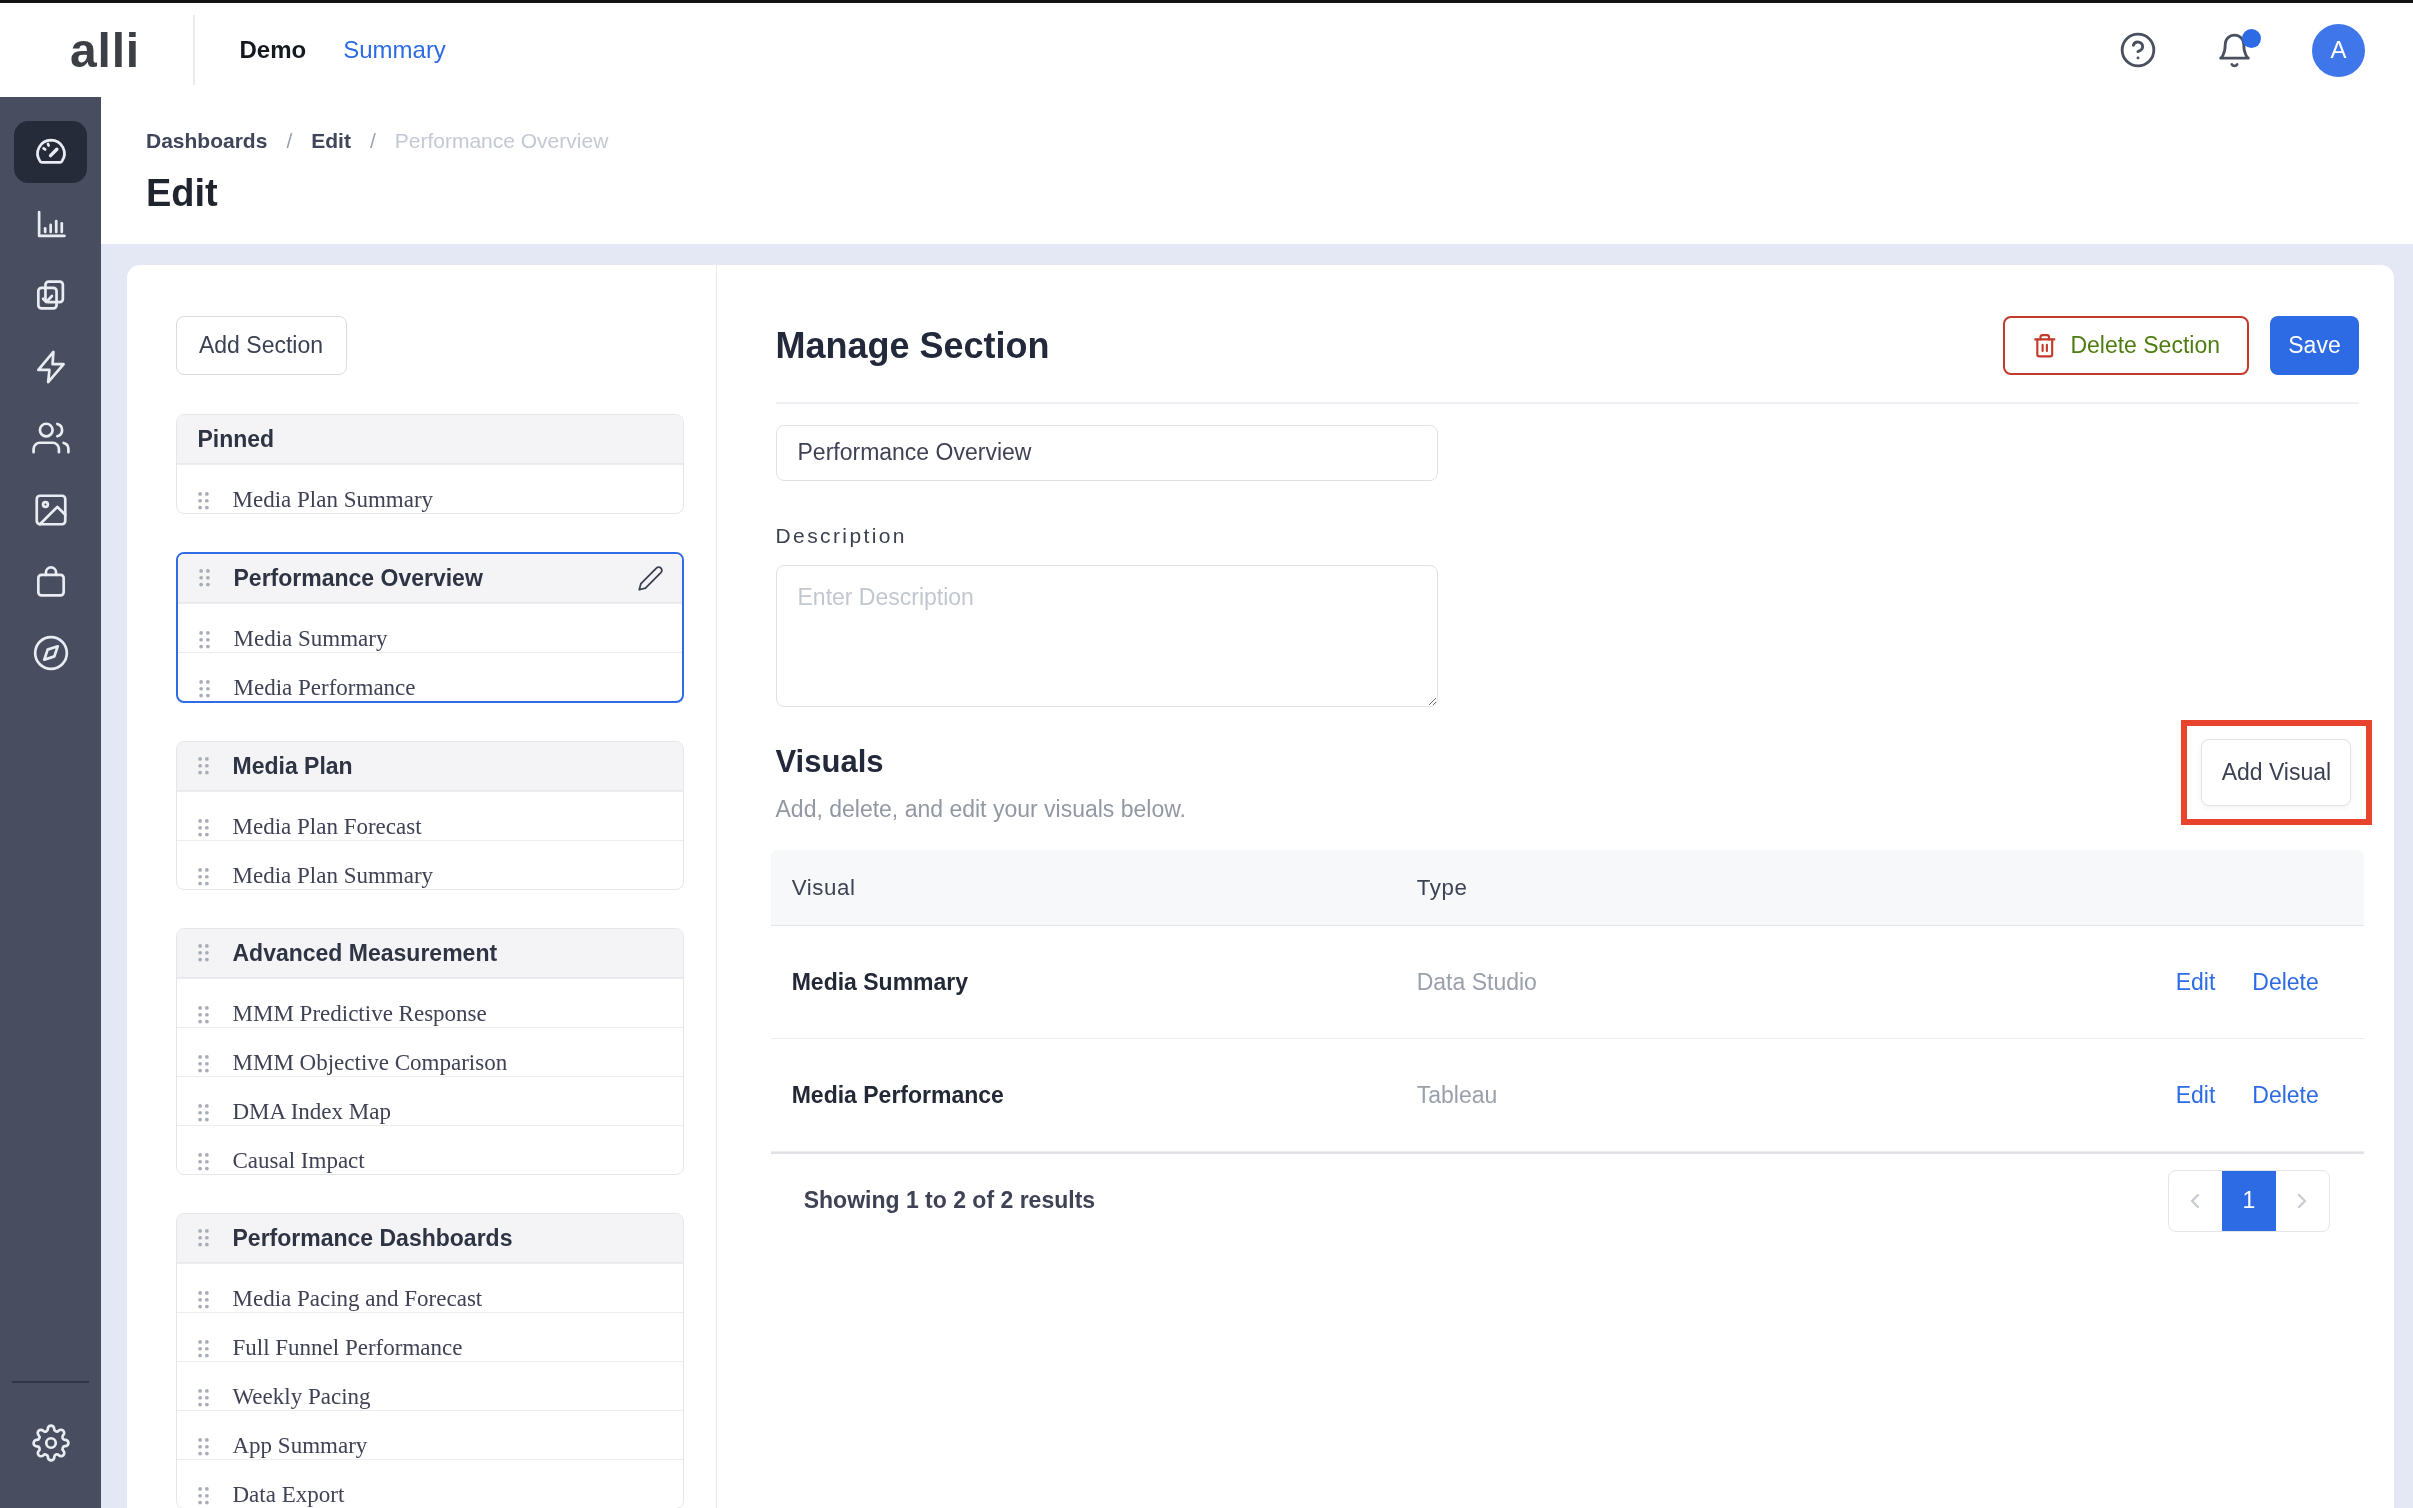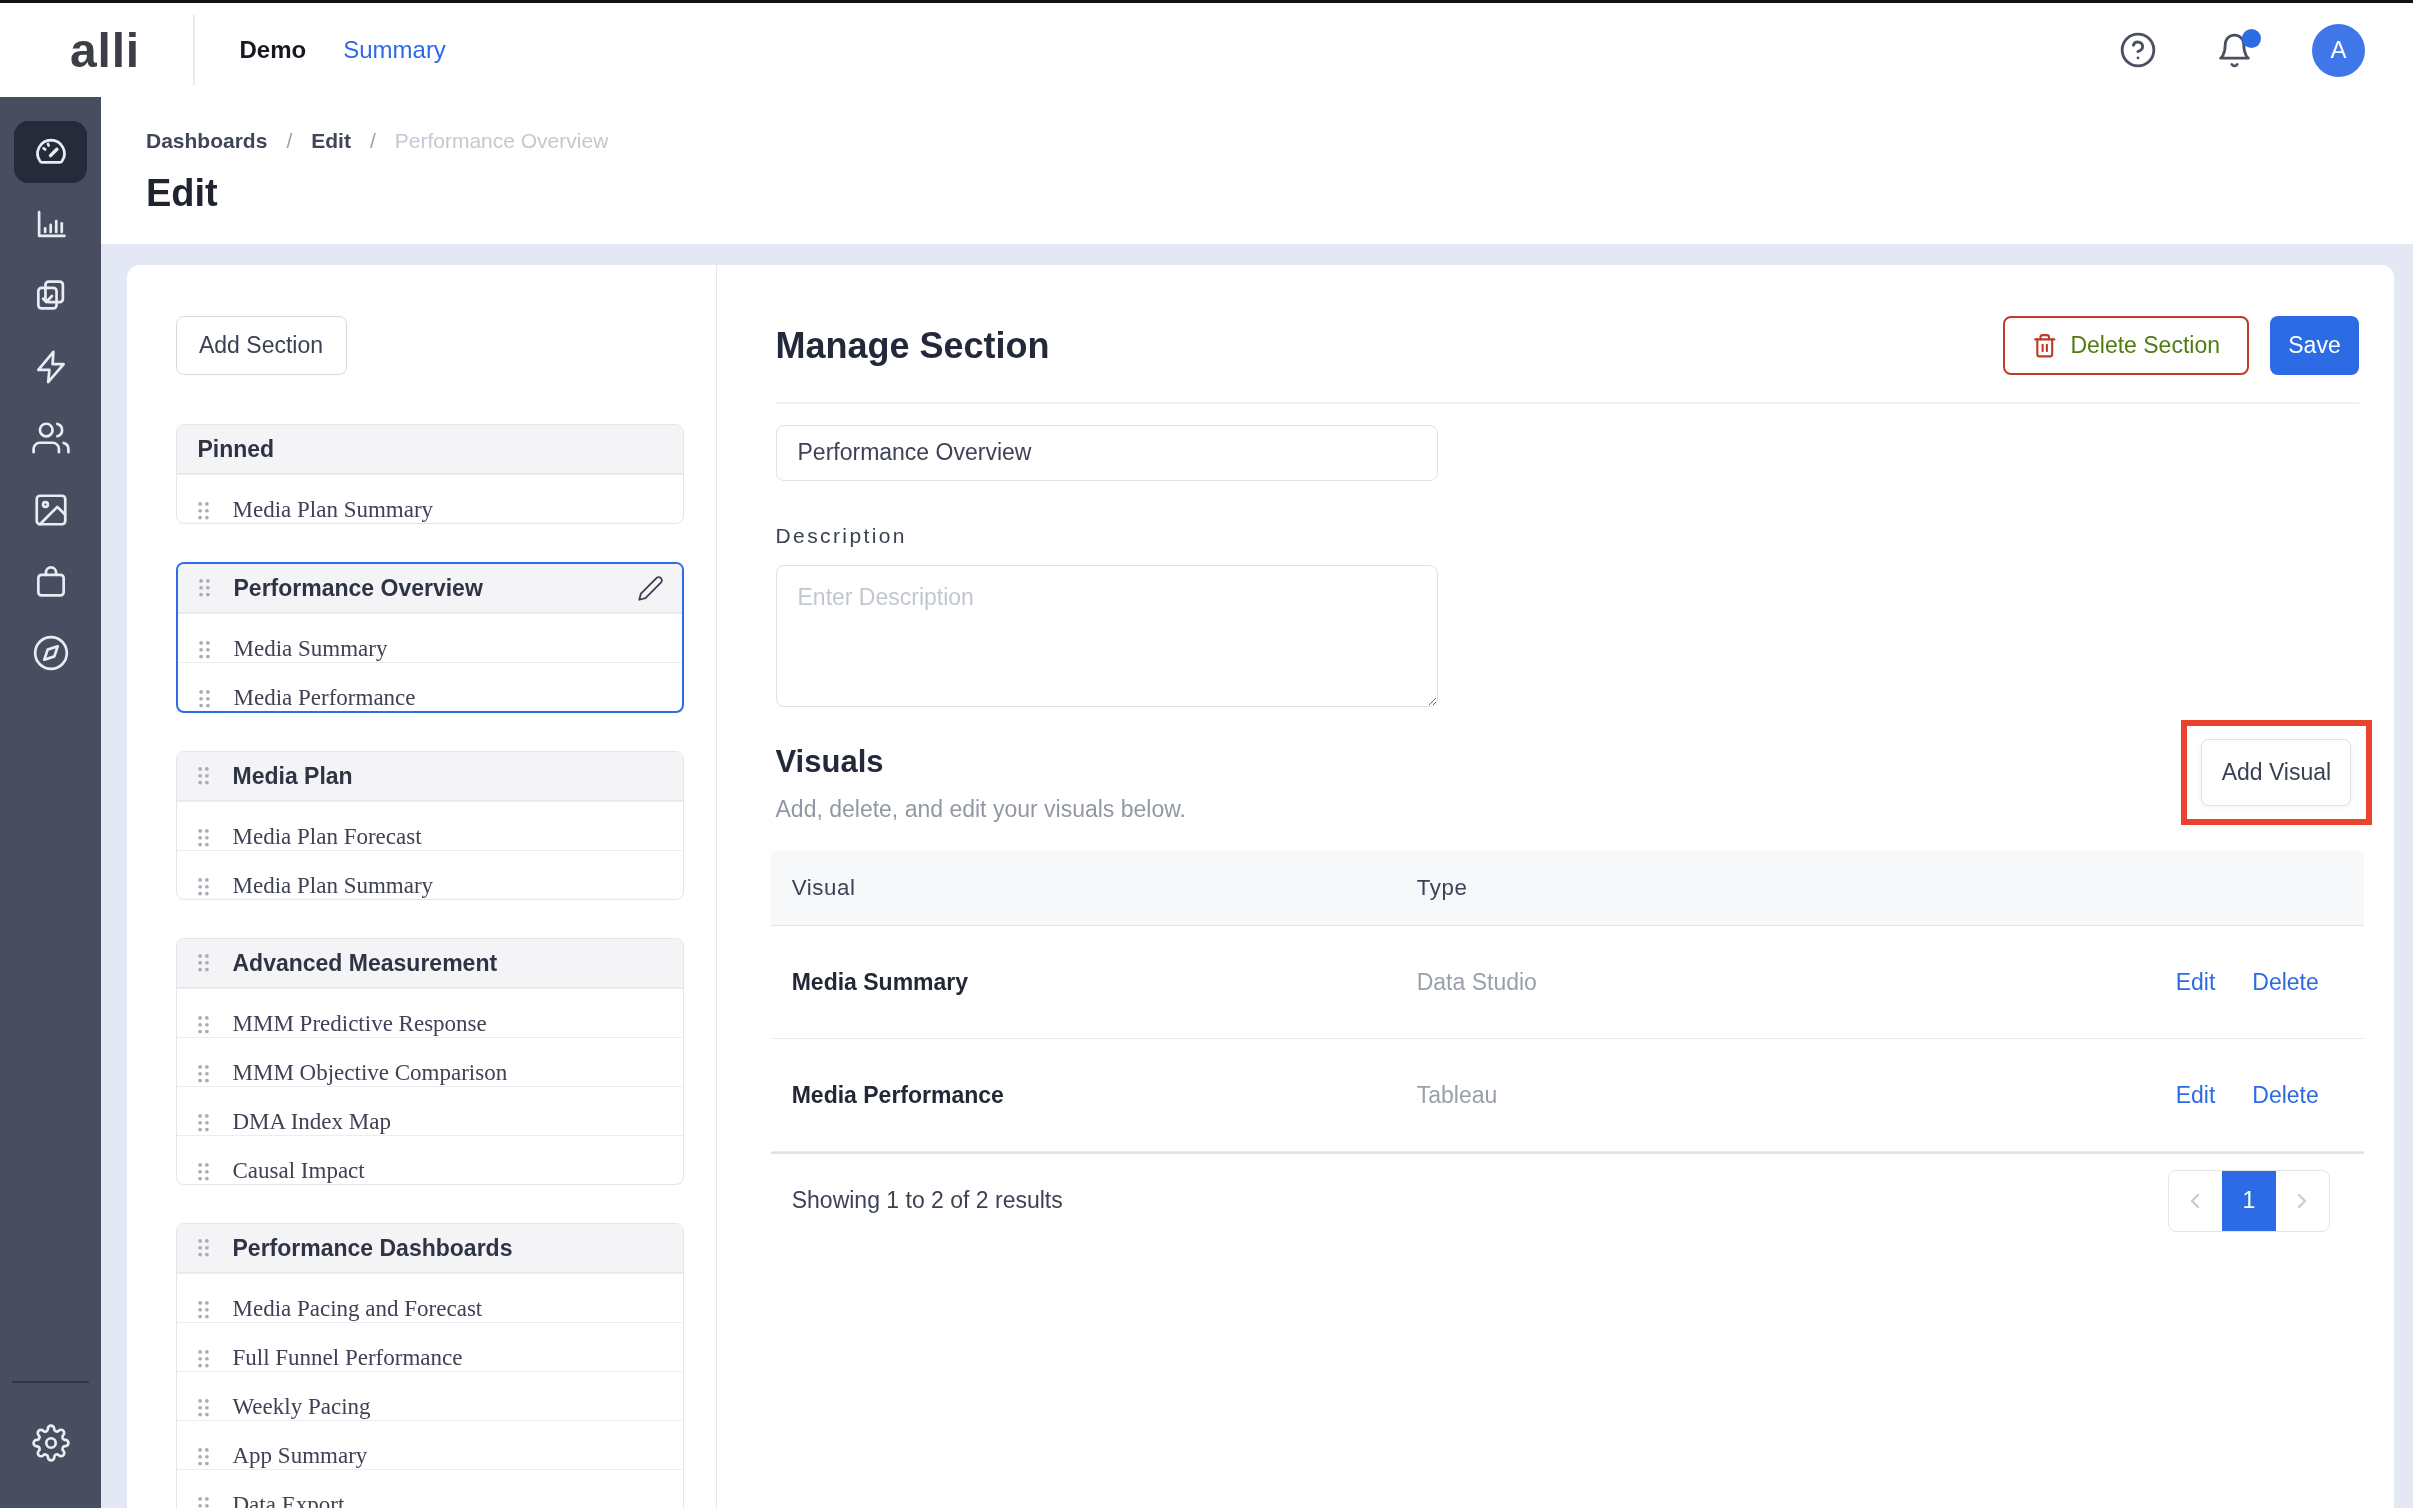--- a/index.html
+++ b/index.html
@@ -55,21 +55,21 @@
   .card { background: #fff; height: 100%; border-radius: 12.8px 12.8px 0 0; display: flex; overflow: hidden; }
 
   
   .left-panel { width: 590px; flex: 0 0 590px; border-right: 1.6px solid #e7e8ec;
                 padding: 51px 0 0 49px; overflow: hidden; }
   .btn-add-section {
     width: 171px; height: 59px; background: #fff; border: 1.6px solid #d9dbe0; border-radius: 8px;
     font-size: 23px; font-weight: 500; color: #3a4152; font-family: inherit; cursor: pointer;
   }
   .group { width: 508px; border: 1.6px solid #e5e6e9; border-radius: 8px; margin-top: 38px; background: #fff; overflow: hidden; }
-  .group:first-of-type { margin-top: 49px; }
+  .group:first-of-type { margin-top: 39px; }
   .group.selected { border: 2.4px solid #2e6ce5; }
   .group-header { height: 49px; background: #f4f4f6; display: flex; align-items: center;
                   padding: 0 17.6px 0 16px; border-bottom: 0.8px solid #e7e8eb; }
   .group-header .group-title { font-size: 23px; font-weight: 700; color: #2e3444; }
   .group-header.no-handle { padding-left: 21px; }
   .group-row { height: 49px; display: flex; align-items: flex-end; padding: 0 22px 0 16px; border-top: 0.8px solid #ededf0; cursor: pointer; font-family: Liberation Serif, serif; }
   .group-row:first-of-type { border-top: none; }
   .row-label { font-size: 23px; color: #3f4254; }
   .drag-dots { width: 21px; height: 25.5px; margin-right: 19px; flex: 0 0 auto; cursor: grab; }
   .drag-dots circle { fill: #a7acb6; }
@@ -123,21 +123,21 @@
   .vt-col-type { flex: 1; }
   .vt-row { height: 113px; display: flex; align-items: center; border-bottom: 0.8px solid #ececef; }
   .vt-row:last-of-type { border-bottom: none; }
   .cell-visual { width: 646px; padding-left: 21px; font-size: 23px; font-weight: 600; color: #222835; }
   .cell-type { flex: 1; font-size: 23px; color: #9aa0ab; }
   .cell-actions { display: flex; gap: 37px; padding-right: 45px; }
   .action-link { font-size: 23px; font-weight: 500; color: #2c6be4; cursor: pointer; }
 
   .table-footer-divider { height: 1.6px; background: #e0e2e6; }
   .table-footer { display: flex; align-items: center; height: 94px; }
-  .results-text { margin-left: 21px; font-size: 23px; color: #3f4254; }
+  .results-text { margin-left: 33px; font-size: 23px; color: #3f4254; font-weight: bold; }
   .pagination { margin-left: auto; margin-right: 34px; display: flex; height: 62px;
                 border: 1.6px solid #e3e5e9; border-radius: 8px; overflow: hidden; background: #fff; }
   .page-btn { width: 53px; display: flex; align-items: center; justify-content: center; cursor: pointer; }
   .page-btn svg { width: 24px; height: 24px; stroke: #c8ccd3; fill: none; stroke-width: 2.4;
                   stroke-linecap: round; stroke-linejoin: round; }
   .page-current { width: 54px; background: #2c6be4; color: #fff; display: flex; align-items: center;
                   justify-content: center; font-size: 23px; }
 </style>
 </head>
 <body>

